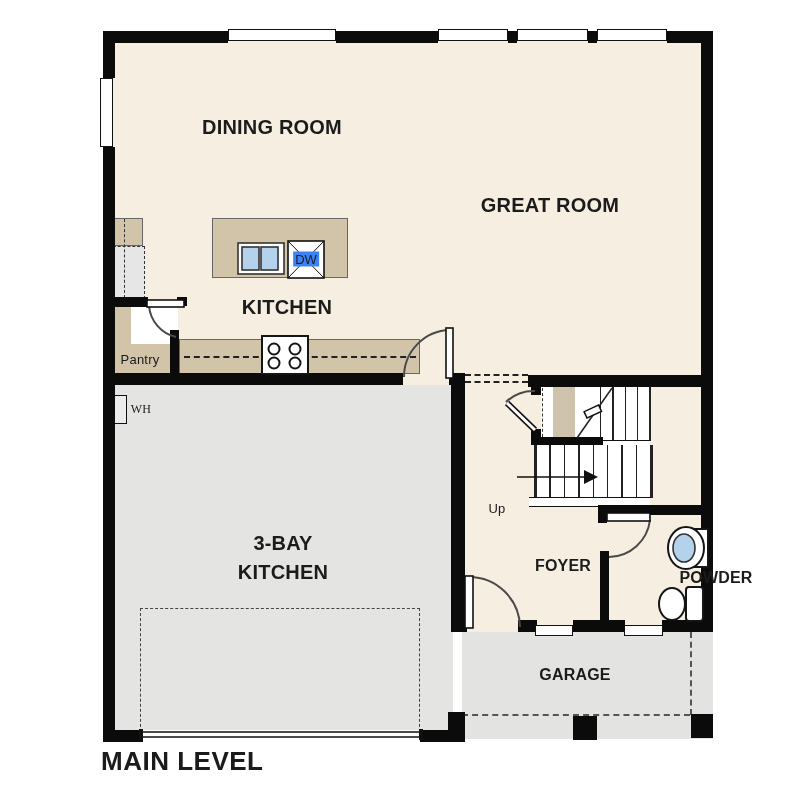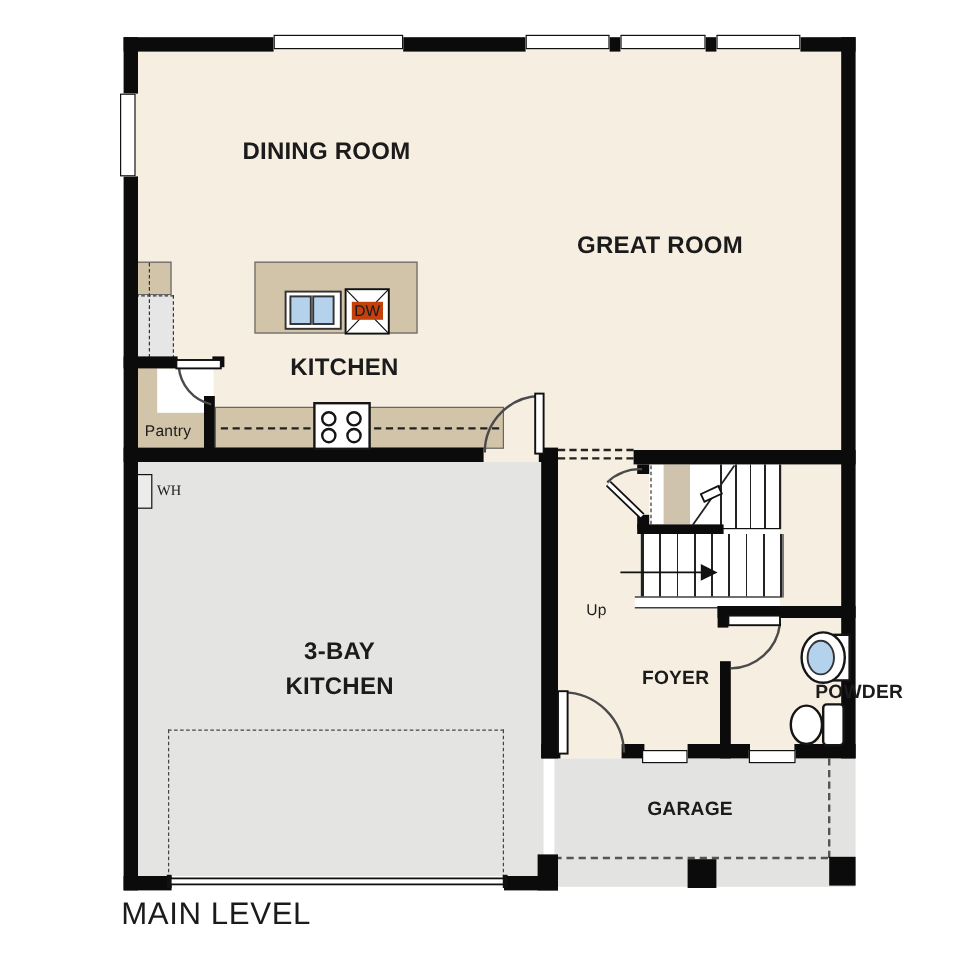--- a/index.html
+++ b/index.html
@@ -19,22 +19,22 @@
   .dashed{position:absolute;box-sizing:border-box;}
   .treads-lower{position:absolute;background:#fff;border-left:1.5px solid #222;border-right:1.5px solid #222;
     background-image:repeating-linear-gradient(to right,#222 0 1.5px,transparent 1.5px 14.4px);}
   .treads-upper{position:absolute;background:#fff;border-right:1.5px solid #222;
     background-image:repeating-linear-gradient(to right,#222 0 1.5px,transparent 1.5px 12.3px);}
   .thinband{position:absolute;background:#fff;border-top:1.5px solid #111;border-bottom:1.5px solid #111;}
   svg{position:absolute;left:0;top:0;}
   .arc{fill:none;stroke:#4a4a4a;stroke-width:2;}
   .leaf{fill:#fff;stroke:#111;stroke-width:1.6;}
   .fixt{fill:#fff;stroke:#151515;stroke-width:2;}
-  .dwlabel{position:absolute;transform:translate(-50%,-50%);font-size:13px;background:#c2410c;padding:0 2px;}
-  #main-title{position:absolute;font-size:26px;font-weight:normal;letter-spacing:.5px;}
+  .dwlabel{position:absolute;transform:translate(-50%,-50%);font-size:13px;background:#3b82f6;padding:0 2px;}
+  #main-title{position:absolute;font-size:26px;font-weight:bold;letter-spacing:.5px;}
 </style>
 </head>
 <body>
 
 <div id="canvas">
 
   <div class="floor" style="left:109px;top:37px;width:598px;height:595px;background:var(--floor);"></div>
   <div class="floor" style="left:115px;top:385px;width:338px;height:345px;background:var(--garage);"></div>
   <div class="floor" style="left:462px;top:632px;width:251px;height:107px;background:var(--porch);"></div>
   <div class="floor" style="left:115px;top:305px;width:57px;height:68px;background:var(--cabinet);"></div>

